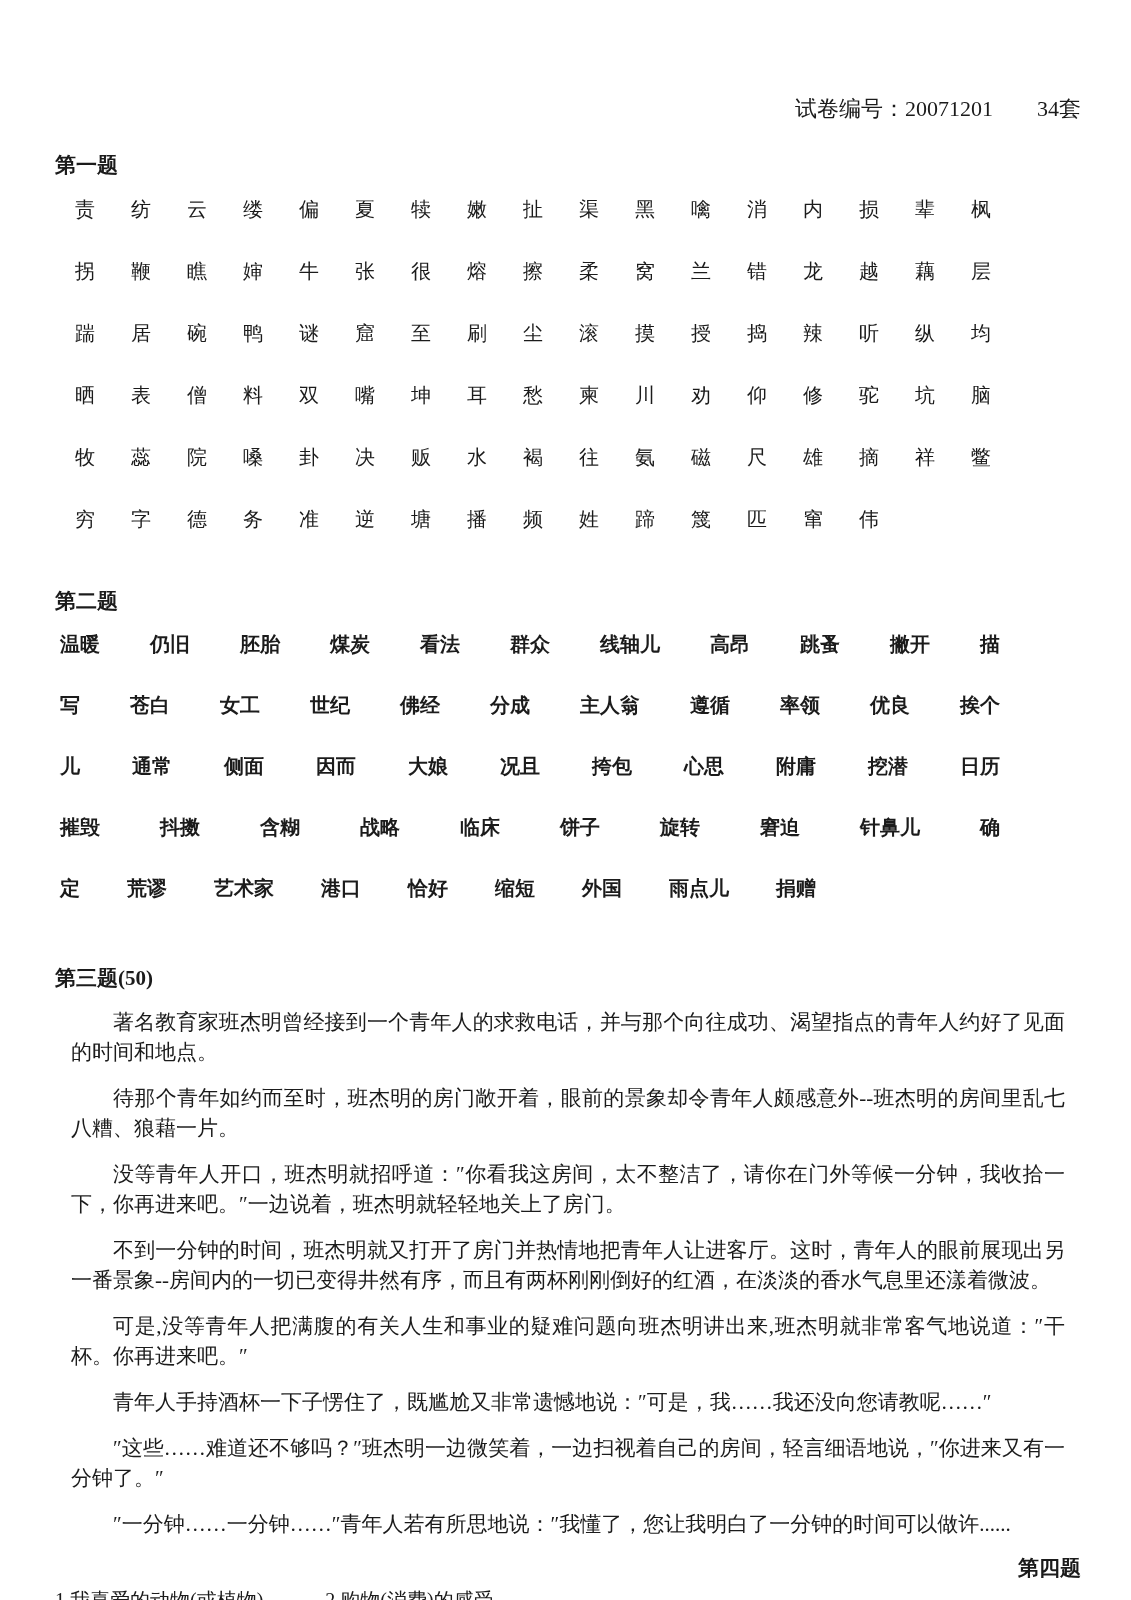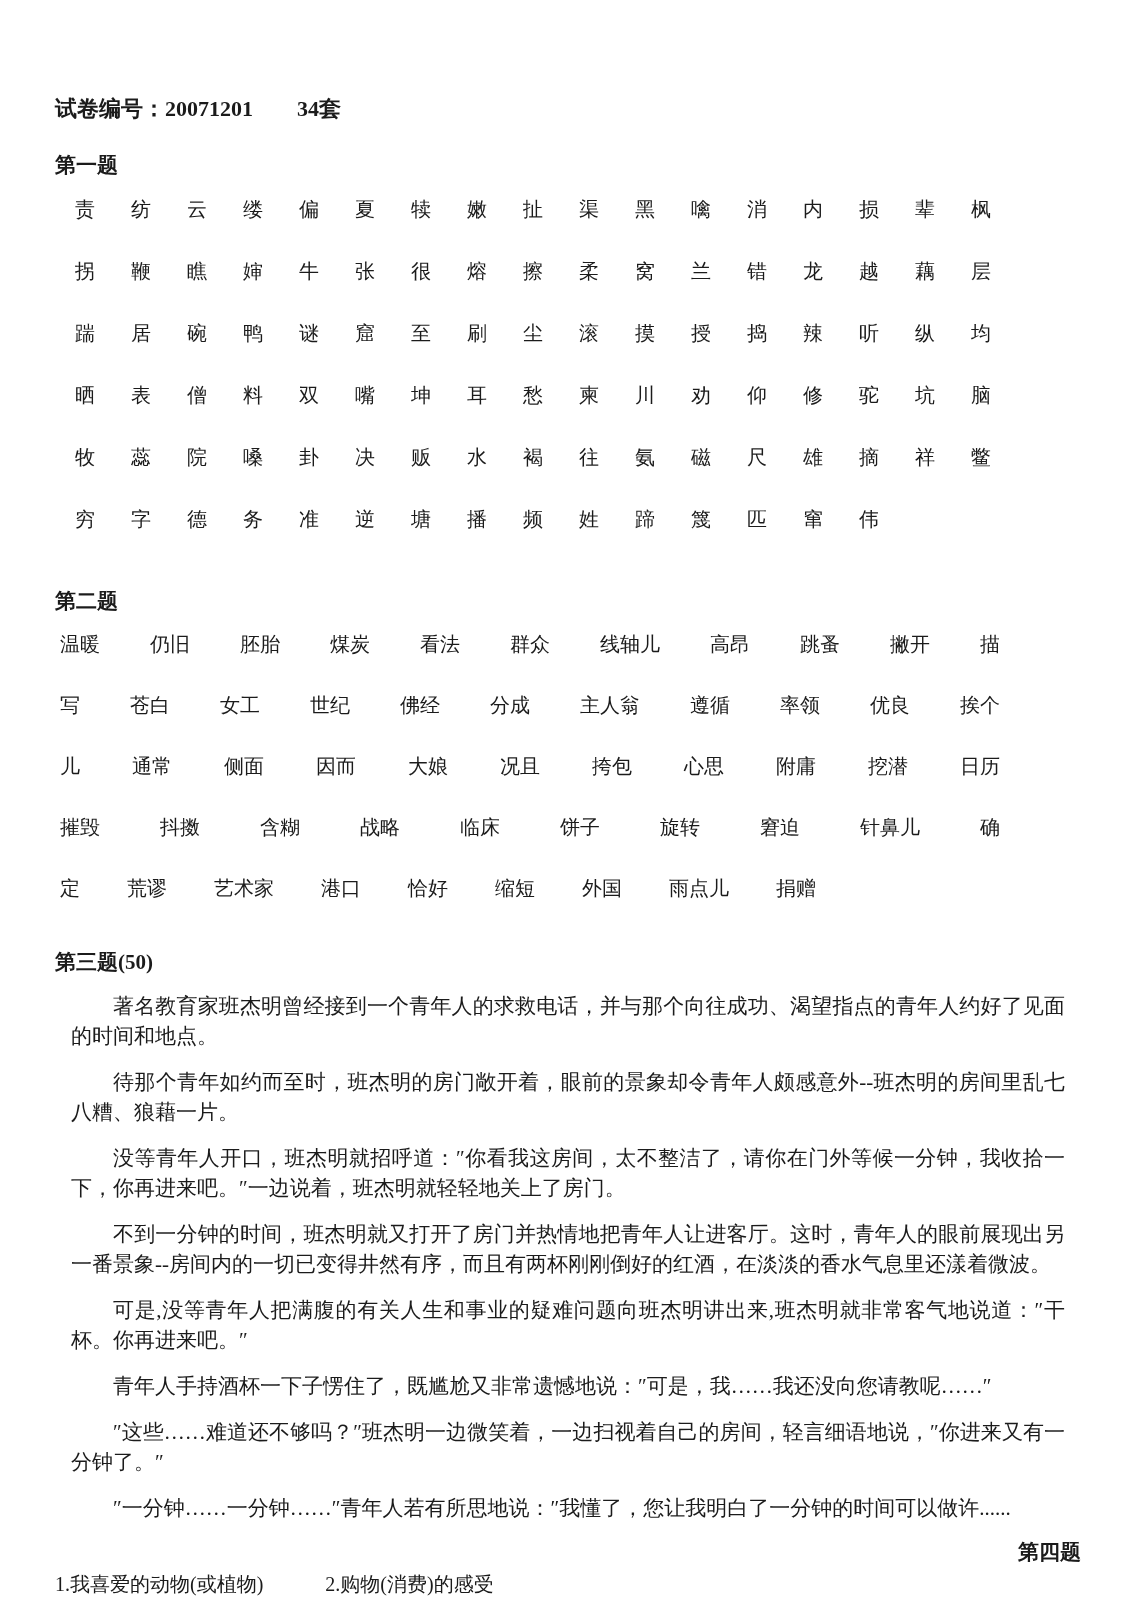--- a/index.html
+++ b/index.html
@@ -14,49 +14,49 @@
     font-family: "Liberation Serif", "DejaVu Serif", serif;
     overflow: hidden;
   }
   .page {
     box-sizing: border-box;
     width: 1131px;
     height: 1600px;
     padding: 96px 50px 40px 55px;
   }
   .title {
-    text-align: left;
-    font-weight: bold;
+    text-align: right;
+    font-weight: normal;
     font-size: 22px;
     line-height: 26px;
     white-space: pre;
   }
   .sec-heading {
     font-weight: bold;
     font-size: 21px;
     line-height: 26px;
   }
   .h1 { margin-top: 30px; }
   .h2 { margin-top: 38px; }
-  .h3 { margin-top: 30px; }
+  .h3 { margin-top: 46px; }
   .h4 { margin-top: 6px; text-align: right; }
 
   .char-grid { margin-left: 20px; }
   .char-row {
     display: flex;
     height: 62px;
     align-items: center;
   }
   .char-cell {
     width: 56px;
     font-size: 20px;
     letter-spacing: 0;
   }
 
-  .word-grid { margin-left: 5px; }
+  .word-grid { margin-left: 5px; font-weight: bold; }
   .word-row {
     display: flex;
     justify-content: space-between;
     align-items: center;
     height: 61px;
     width: 940px;
     font-size: 20px;
   }
   .word-row.last {
     justify-content: flex-start;

